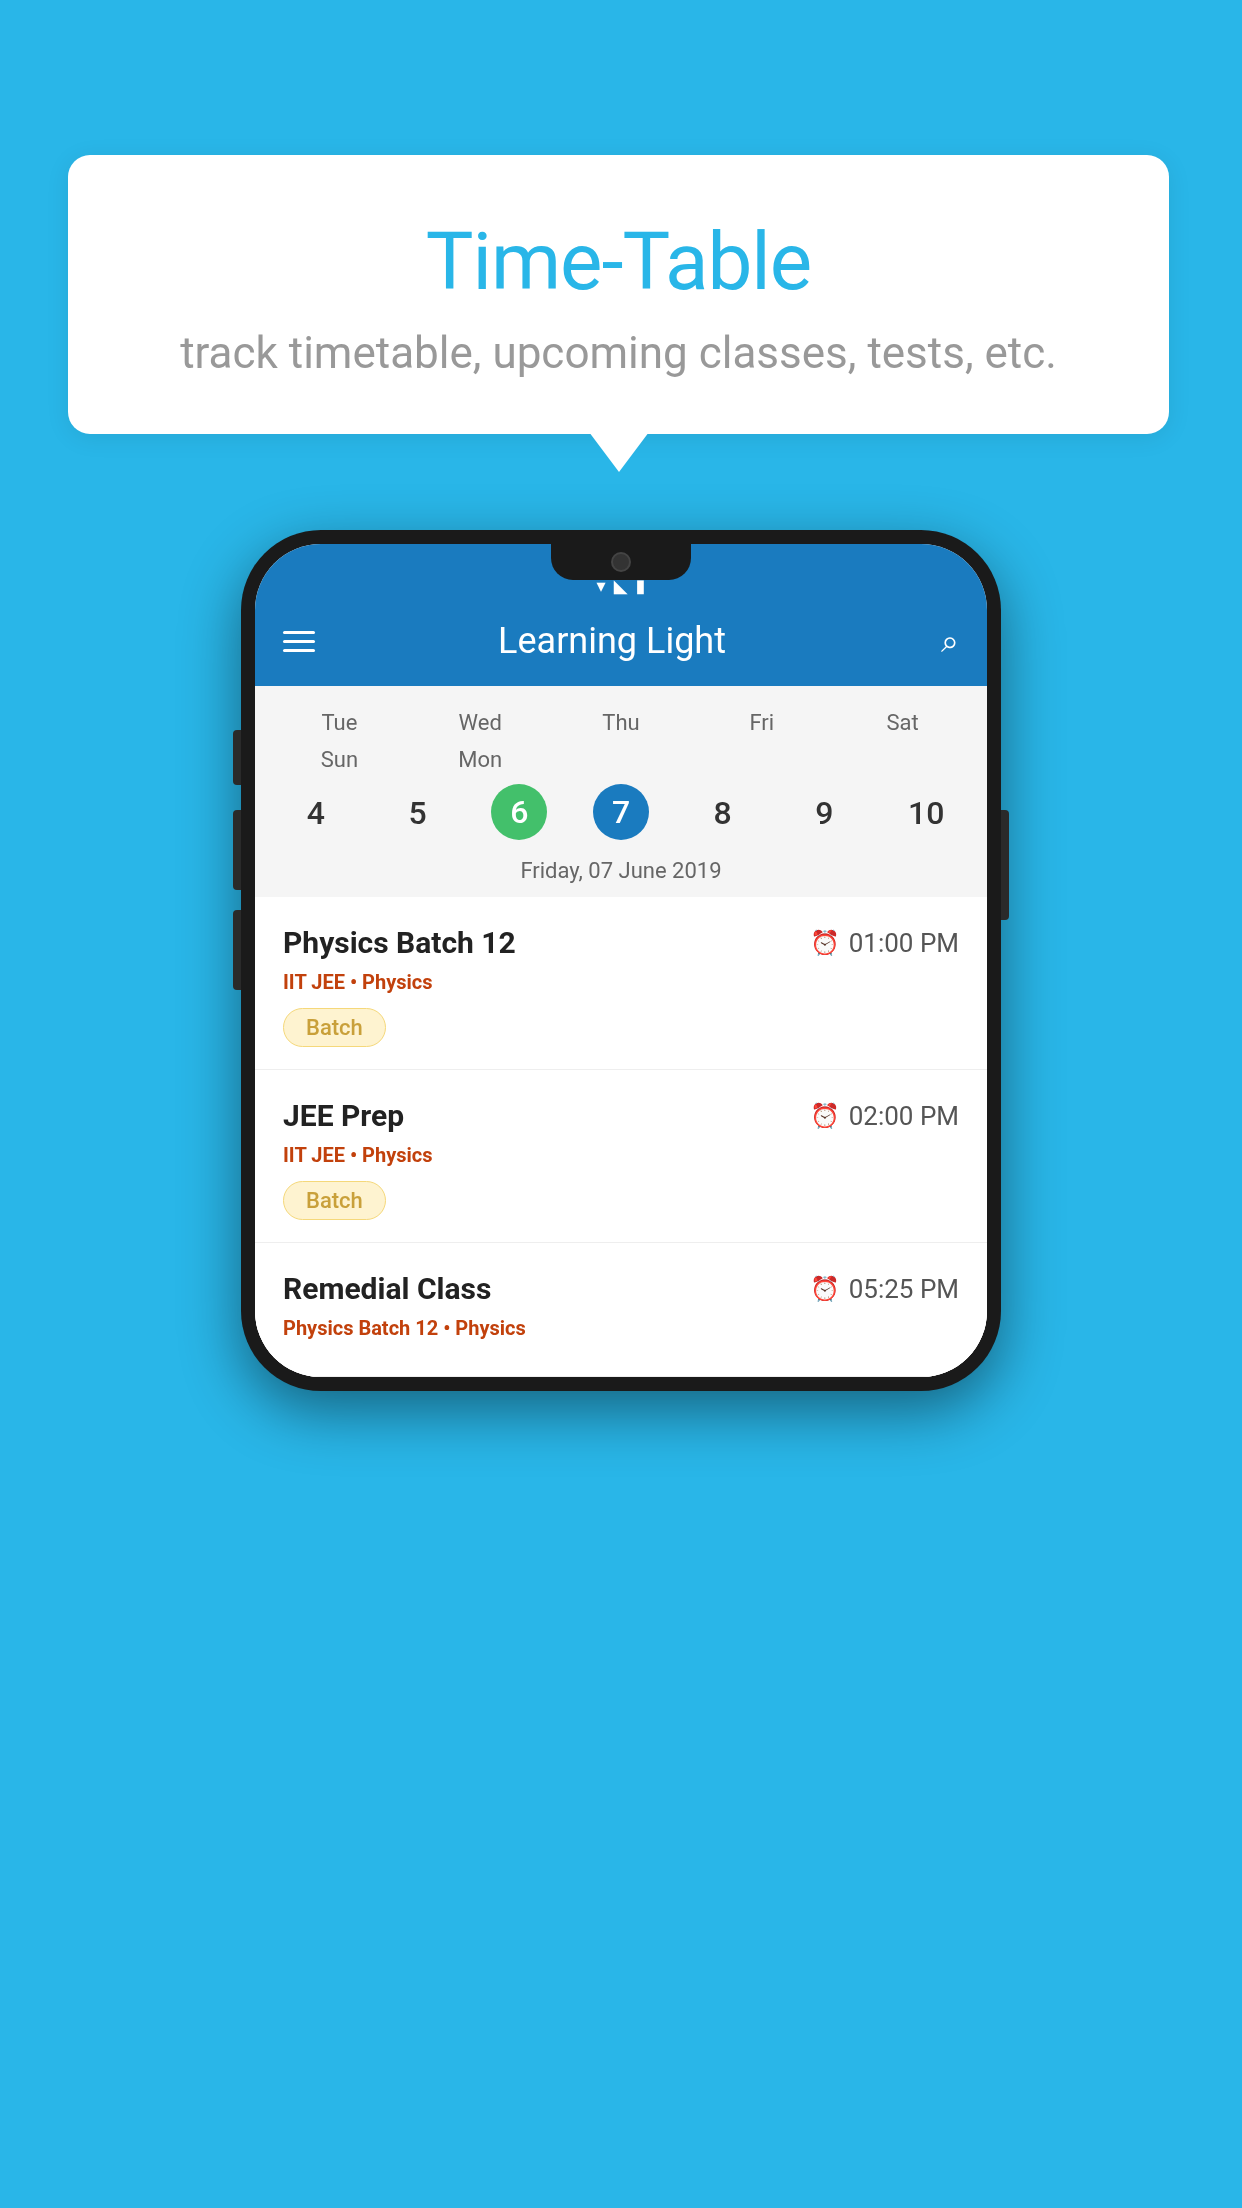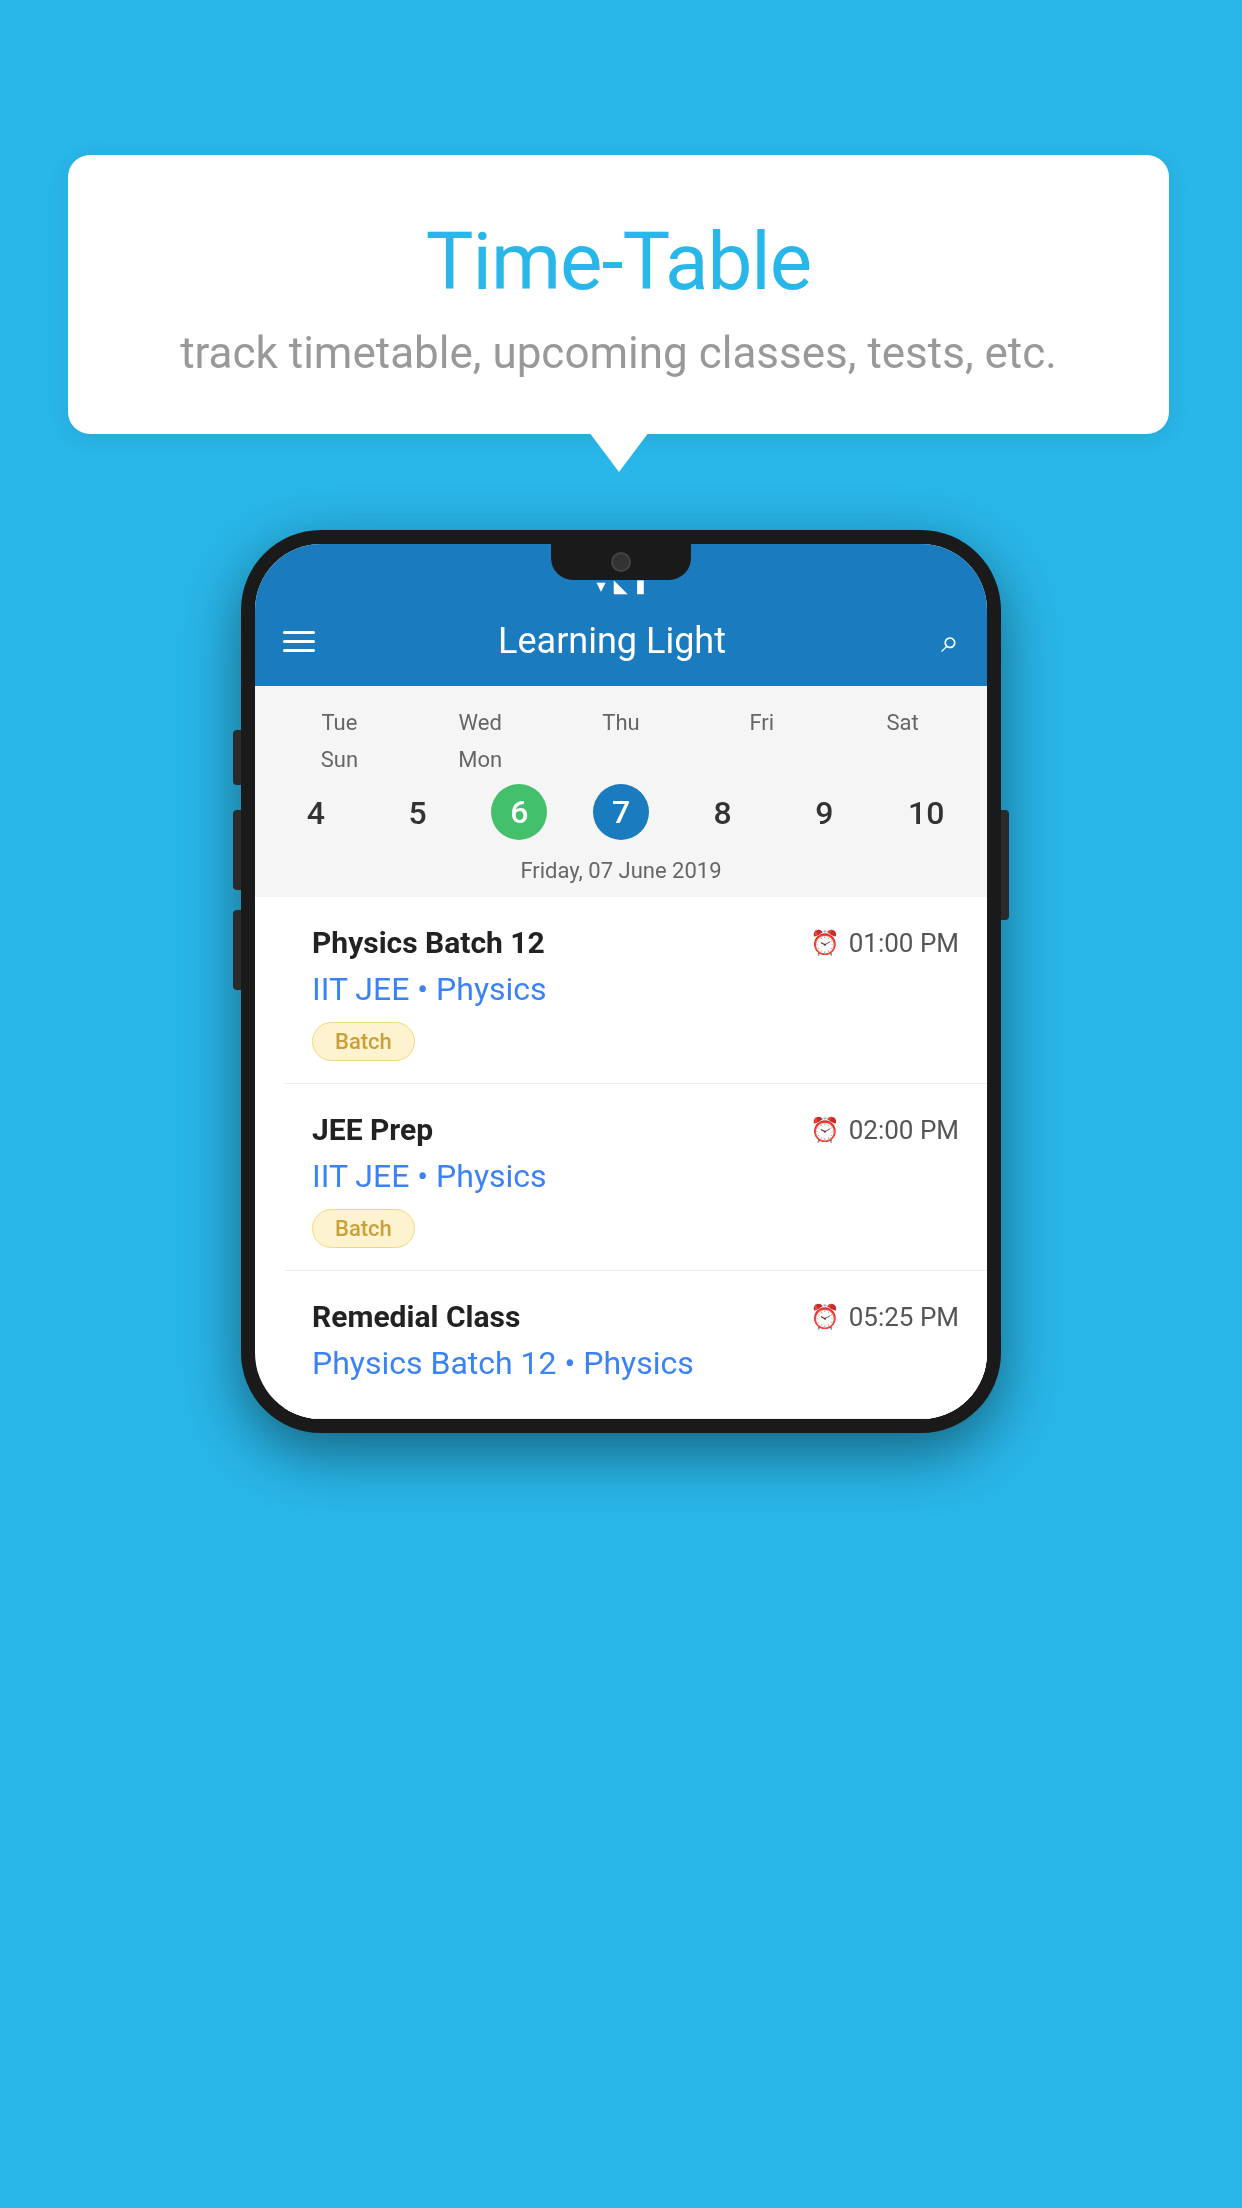--- a/index.html
+++ b/index.html
@@ -247,21 +247,20 @@
       text-align: center;
       font-size: 22px;
       color: #666;
       padding: 10px 0 14px;
       background: #f5f5f5;
     }
 
     
     .class-list {
       background: #fff;
-      margin-left: 29px;
     }
     .class-item {
       background: #fff;
       padding: 28px 28px 22px;
       border-bottom: 1px solid #eee;
     }
     .class-item-header {
       display: flex;
       justify-content: space-between;
       align-items: center;
@@ -277,23 +276,24 @@
       align-items: center;
       gap: 8px;
       font-size: 26px;
       color: #555;
     }
     .clock-icon {
       font-size: 24px;
       color: #888;
     }
     .class-meta {
-      font-size: 32px;
-      color: #3b82f6;
+      font-size: 20px;
+      color: #c2410c;
       margin-bottom: 14px;
+      font-weight: bold;
     }
     .batch-tag {
       display: inline-block;
       background: #fef3d0;
       color: #c9a03a;
       border: 1.5px solid #f5d87a;
       border-radius: 30px;
       padding: 6px 22px;
       font-size: 22px;
       font-weight: 500;

